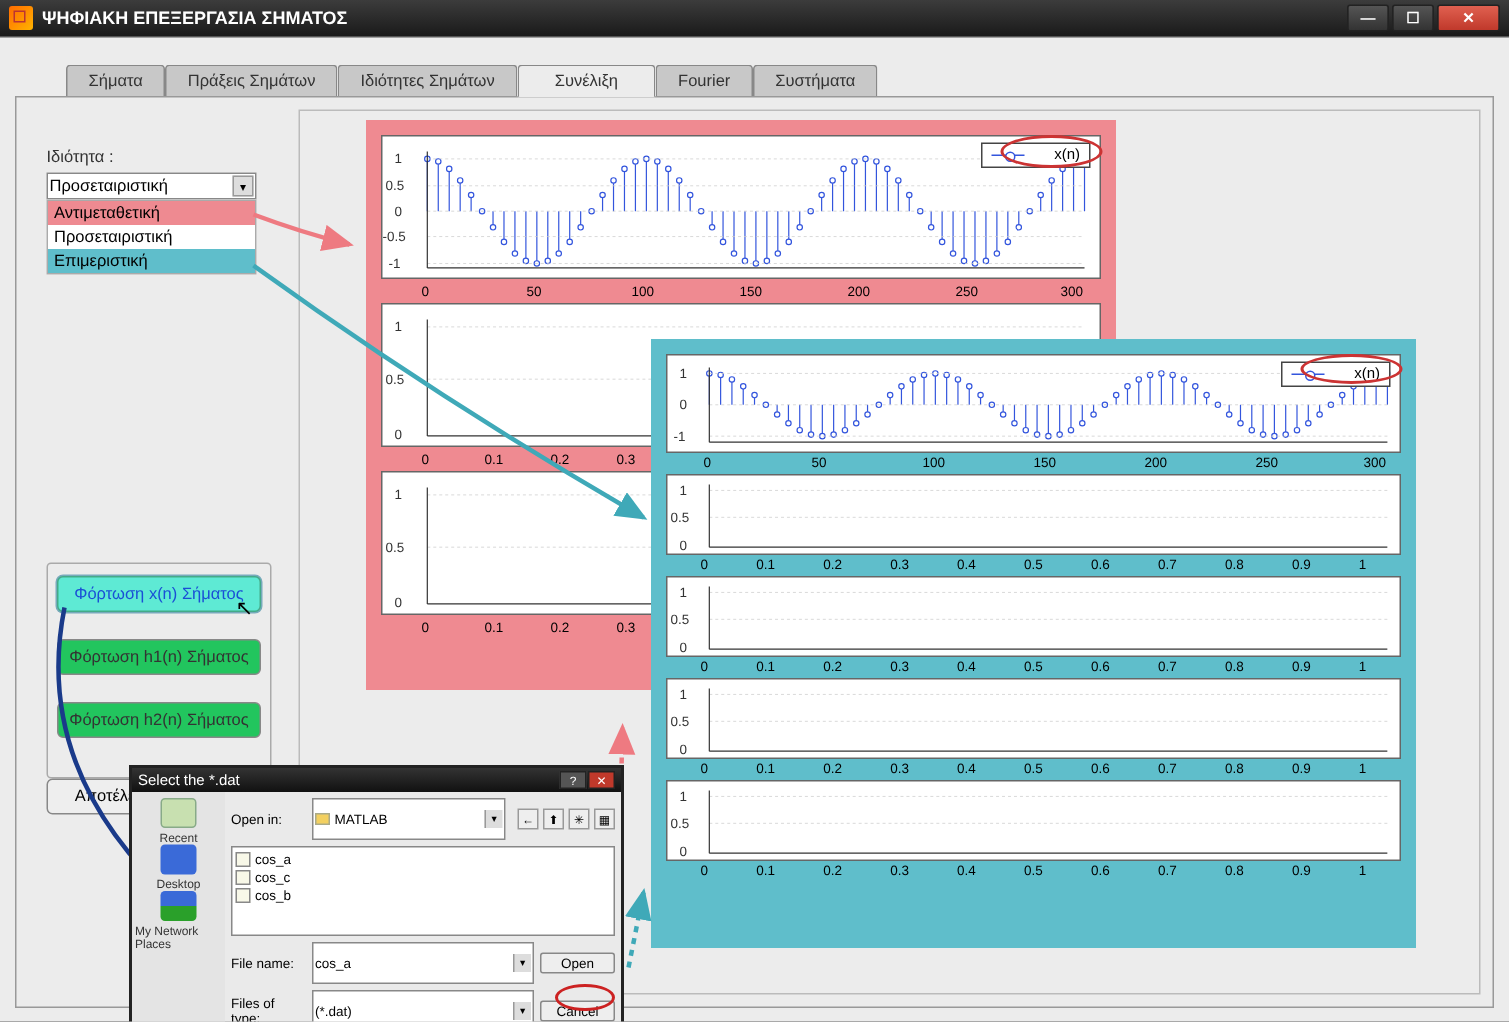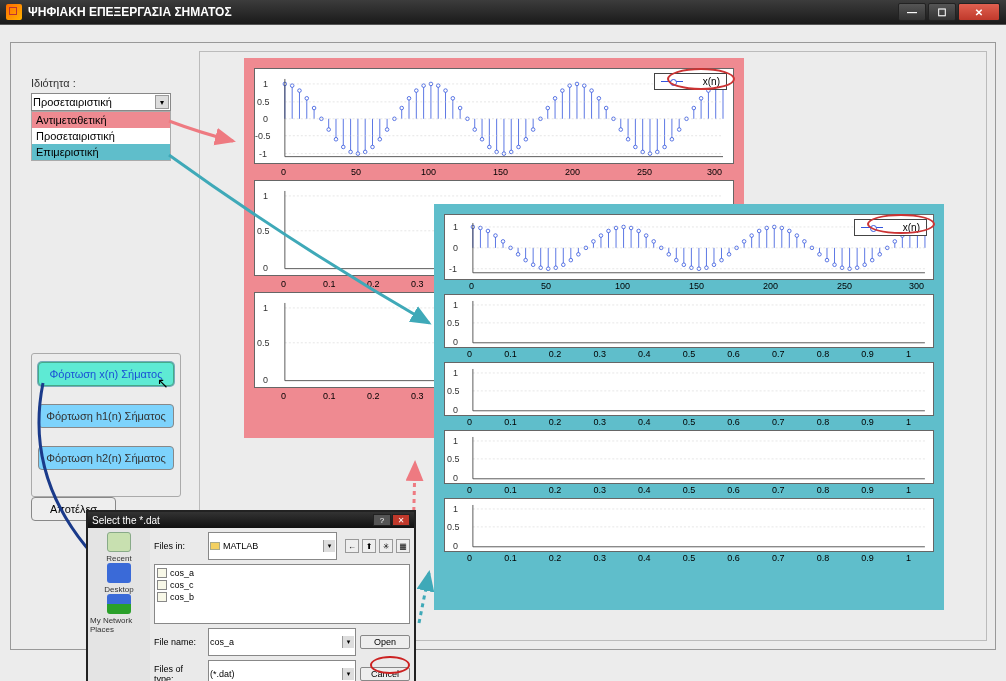--- a/index.html
+++ b/index.html
@@ -25,21 +25,21 @@
   .prop-label { font-size: 11px; color: #333; margin-bottom: 4px; }
   .prop-group { border: 1px solid #aaa; background: #fff; }
   .prop-select { width: 100%; border: 1px solid #888; font-size: 11px; padding: 1px; background: #fff; display:flex; justify-content:space-between; align-items:center; }
   .prop-select .dd { width:14px; height:14px; background:#ddd; border:1px solid #999; display:flex;align-items:center;justify-content:center; font-size:8px; }
   .prop-row { padding: 2px 4px; font-size: 11px; }
   .prop-row.r1 { background: #ee8a91; }
   .prop-row.r2 { background: #fff; }
   .prop-row.r3 { background: #5fbecb; }
   
   .btn-group { position: absolute; left: 20px; top: 310px; width: 150px; border:1px solid #aaa; padding: 8px 6px; border-radius:3px; }
-  .load-btn { display: block; width: 100%; padding: 5px 4px; background: #7dd3fc; border: 1px solid #888; border-radius: 4px; margin-bottom: 18px; font-size: 11px; color: #333; text-align: center; cursor: pointer; }
+  .load-btn { display: block; width: 100%; padding: 5px 4px; background: #22c55e; border: 1px solid #888; border-radius: 4px; margin-bottom: 18px; font-size: 11px; color: #333; text-align: center; cursor: pointer; }
   .load-btn.hl { color: #1a4fd6; border-color: #4a8; background:#5eead4; box-shadow: 0 0 0 1px #7ab; }
   .result-btn { display:block; width: 85px; padding: 5px 6px; background:#eee; border:1px solid #888; border-radius:4px; font-size:11px; text-align:center; cursor:pointer; }
   
   .chart-area { position: absolute; left: 188px; top: 8px; right: 8px; bottom: 8px; background: #ececec; border:1px solid #bbb; }
   
   .framed { position: absolute; padding: 10px; }
   .framed.pink { background: #ef8a91; }
   .framed.teal { background: #5fbecb; }
   
   .plotbox { background: #fff; border: 1px solid #666; position: relative; }
@@ -85,20 +85,28 @@
   <div class="titlebar-icon"></div>
   <div class="titlebar-title">ΨΗΦΙΑΚΗ ΕΠΕΞΕΡΓΑΣΙΑ ΣΗΜΑΤΟΣ</div>
   <div class="win-buttons">
     <div class="win-btn">—</div>
     <div class="win-btn">☐</div>
     <div class="win-btn close">✕</div>
   </div>
 </div>
 
 <div class="app-body">
+  <div class="tabstrip">
+    <div class="tab">Σήματα</div>
+    <div class="tab">Πράξεις Σημάτων</div>
+    <div class="tab">Ιδιότητες Σημάτων</div>
+    <div class="tab active">Συνέλιξη</div>
+    <div class="tab">Fourier</div>
+    <div class="tab">Συστήματα</div>
+  </div>
 
   <div class="panel">
 
     <div class="sidebar">
       <div class="prop-label">Ιδιότητα :</div>
       <div class="prop-select">
         <span>Προσεταιριστική</span>
         <span class="dd">▾</span>
       </div>
       <div class="prop-group">
@@ -599,21 +607,21 @@
           <div class="ic" style="background:#3a6ad8;"></div>
           <span>Desktop</span>
         </div>
       <div class="fd-place">
           <div class="ic" style="background:linear-gradient(#3a6ad8 50%,#2aa02a 50%);"></div>
           <span>My Network Places</span>
         </div>
     </div>
     <div class="fd-main">
       <div class="fd-row">
-        <label>Files in:</label>
+        <label>Open in:</label>
         <div class="fake-select">
           <span style="display:flex;align-items:center;gap:3px;">
               <span style="width:10px;height:8px;background:#f3d060;border:1px solid #aa8;"></span>
               <span>MATLAB</span>
             </span>
           <span class="dd">▾</span>
         </div>
         <div class="fd-toolbar">
           <div class="fd-tool">←</div>
           <div class="fd-tool">⬆</div>

